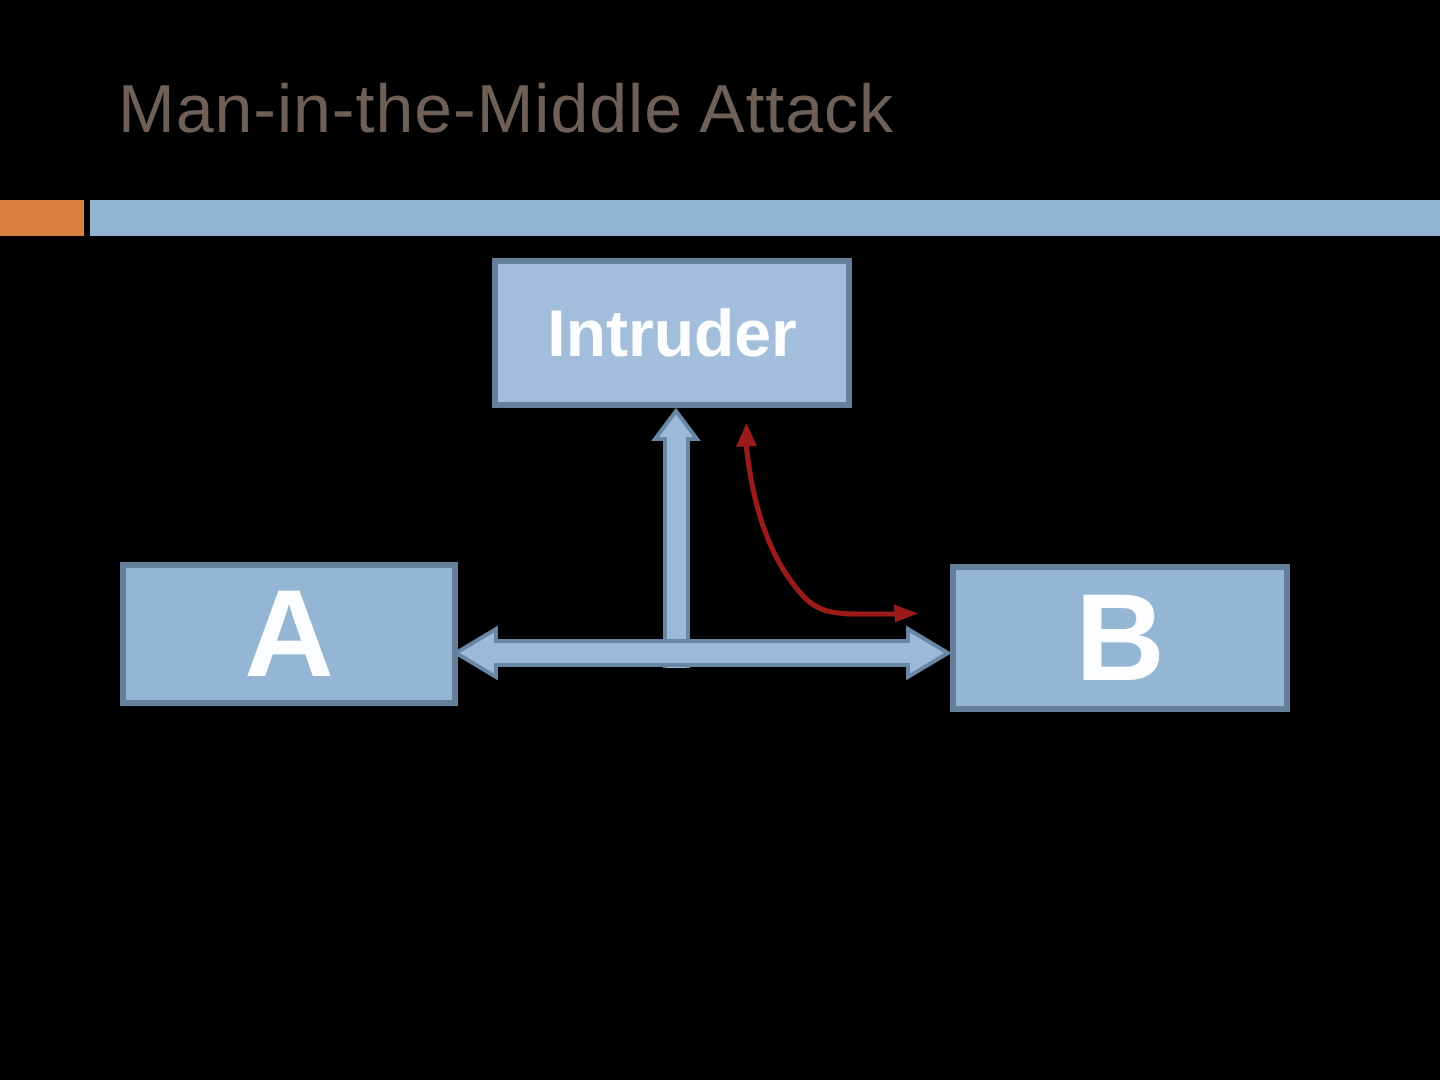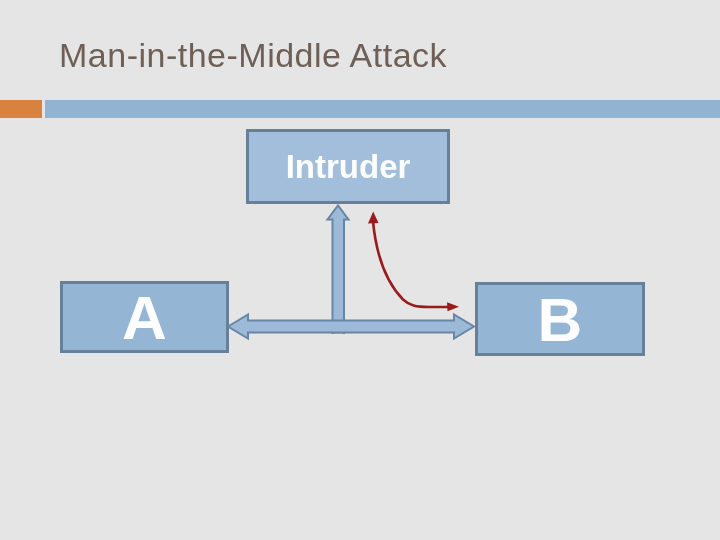--- a/index.html
+++ b/index.html
@@ -1,20 +1,20 @@
 <!DOCTYPE html>
 <html><head>
 <meta charset="utf-8">
 <style>
   html, body { margin: 0; padding: 0; background: #ffffff; }
   .slide {
     position: relative;
     width: 720px;
     height: 540px;
-    background: #e5e5e5;
+    background: #000000;
     overflow: hidden;
     font-family: "Liberation Sans", sans-serif;
     text-decoration: underline;
   }
   .slide-title {
     position: absolute;
     left: 59px;
     top: 34px;
     width: 620px;
     font-size: 34px;
@@ -69,21 +69,21 @@
     justify-content: center;
     background: #95b5d5;
     border: 3px solid #66809a;
     color: #fcfdfe;
     font-weight: 700;
     box-sizing: border-box;
   }
   .node-intruder {
     left: 246px;
     top: 129px;
-    width: 204px;
+    width: 180px;
     height: 75px;
     background: #a3bedb;
     font-size: 33px;
   }
   .node-a {
     left: 60px;
     top: 281px;
     width: 169px;
     height: 72px;
     font-size: 62px;

